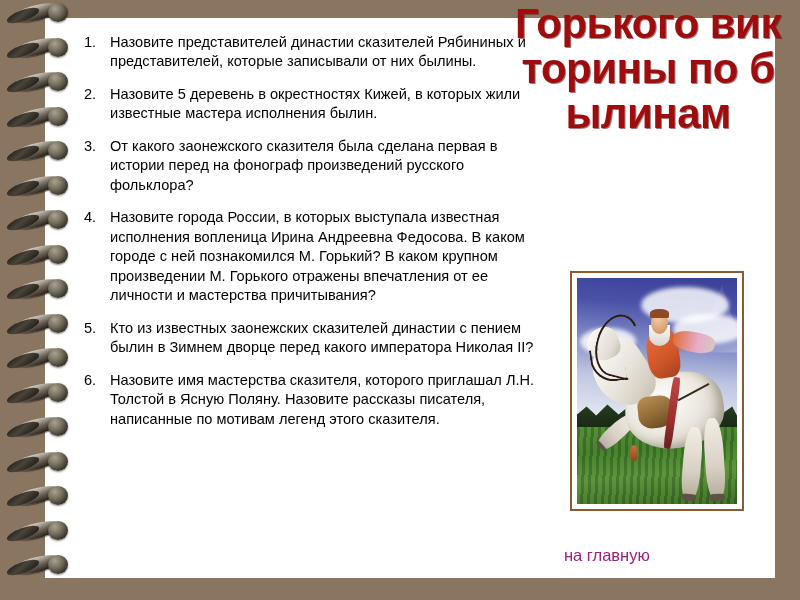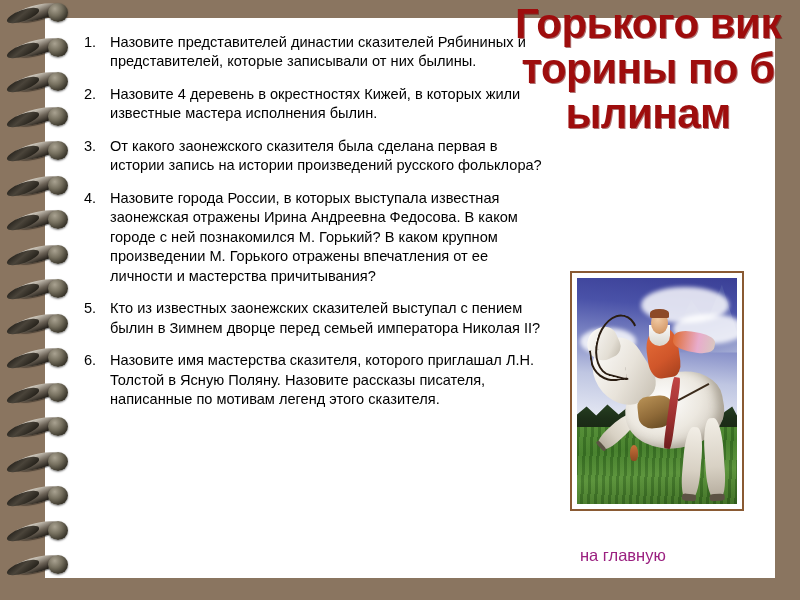--- a/index.html
+++ b/index.html
@@ -266,21 +266,21 @@
   }
   .bird {
     position:absolute; left:33%; top:74%;
     width: 5%; height: 7%;
     background: linear-gradient(180deg,#c8713a 0%, #8d4a22 100%);
     border-radius: 50% 50% 40% 40%;
   }
   
   #home-link {
     position: absolute;
-    left: 580px;
+    left: 564px;
     top: 546px;
     font-size: 16.5px;
     color: #9b2080;
   }
 </style>
 </head>
 <body>
 
 <div id="slide">
 
@@ -376,33 +376,33 @@
 
   <div id="title">Горького викторины по былинам</div>
 
   <div id="questions">
       <div class="q">
         <div class="q-num">1.</div>
         <div class="q-text"><span>Назовите </span><span class="hl">представителей династии сказителей</span><span> Рябининых и представителей, которые записывали от них былины.</span></div>
       </div>
       <div class="q">
         <div class="q-num">2.</div>
-        <div class="q-text"><span>Назовите </span><span class="hl">4 деревень</span><span> в окрестностях Кижей, в которых жили известные мастера исполнения былин.</span></div>
+        <div class="q-text"><span>Назовите </span><span class="hl">5 деревень</span><span> в окрестностях Кижей, в которых жили известные мастера исполнения былин.</span></div>
       </div>
       <div class="q">
         <div class="q-num">3.</div>
-        <div class="q-text"><span>От какого заонежского сказителя была сделана первая в истории </span><span class="hl">запись на истории</span><span> произведений русского фольклора?</span></div>
+        <div class="q-text"><span>От какого заонежского сказителя была сделана первая в истории </span><span class="hl">перед на фонограф</span><span> произведений русского фольклора?</span></div>
       </div>
       <div class="q">
         <div class="q-num">4.</div>
-        <div class="q-text"><span>Назовите города России, в которых выступала известная </span><span class="hl">заонежская отражены</span><span> Ирина Андреевна Федосова. В каком городе с ней познакомился М. Горький? В каком крупном произведении М. Горького отражены впечатления от ее личности и мастерства причитывания?</span></div>
+        <div class="q-text"><span>Назовите города России, в которых выступала известная </span><span class="hl">исполнения вопленица</span><span> Ирина Андреевна Федосова. В каком городе с ней познакомился М. Горький? В каком крупном произведении М. Горького отражены впечатления от ее личности и мастерства причитывания?</span></div>
       </div>
       <div class="q">
         <div class="q-num">5.</div>
-        <div class="q-text"><span>Кто из известных заонежских сказителей выступал </span><span class="hl">с пением былин в Зимнем дворце</span><span> перед семьей императора Николая II?</span></div>
+        <div class="q-text"><span>Кто из известных заонежских сказителей династии </span><span class="hl">с пением былин в Зимнем дворце</span><span> перед какого императора Николая II?</span></div>
       </div>
       <div class="q">
         <div class="q-num">6.</div>
         <div class="q-text"><span>Назовите имя мастерства сказителя, которого </span><span class="hl">приглашал Л.Н. Толстой в Ясную Поляну</span><span>. Назовите рассказы писателя, написанные по мотивам легенд этого сказителя.</span></div>
       </div>
     </div>
 
   <div id="picture-frame">
     <div id="picture">
       <div class="sky"></div>

